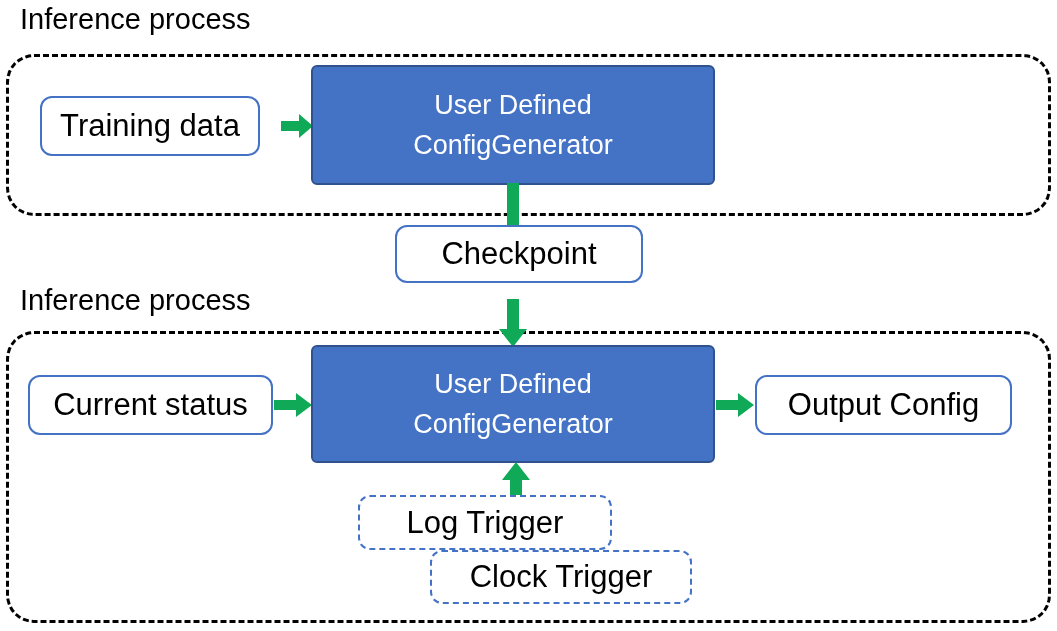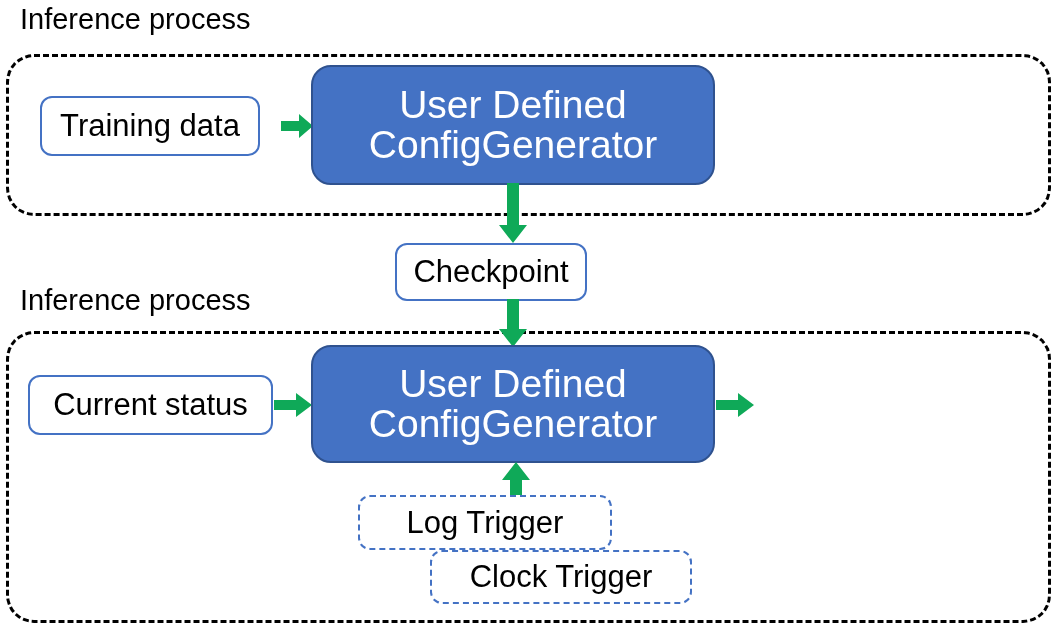--- a/index.html
+++ b/index.html
@@ -57,27 +57,27 @@
     color: #000000;
     white-space: nowrap;
   }
 
   
   .node-filled {
     position: absolute;
     box-sizing: border-box;
     background: #4472C4;
     border: 2px solid #2F528F;
-    border-radius: 20px;
+    border-radius: 6px;
     display: flex;
     flex-direction: column;
     align-items: center;
     justify-content: center;
     color: #ffffff;
-    font-size: 39px;
+    font-size: 27px;
     line-height: 40px;
     white-space: nowrap;
   }
   .node-filled .ln { display: block; }
 
   
   .node-dashed {
     position: absolute;
     box-sizing: border-box;
     background: #ffffff;
@@ -122,21 +122,21 @@
     <span class="ln">User Defined</span>
     <span class="ln">ConfigGenerator</span>
   </div>
 
   <div class="arrow" style="left:497px; top:183px;">
     <svg width="32" height="62" viewBox="0 0 32 62">
       <path d="M10,0 L22,0 L22,42 L30,42 L16,60 L2,42 L10,42 Z" fill="#0FA958"></path>
     </svg>
   </div>
 
-  <div class="node" style="left:395px; top:243px; width:192px; height:58px;">Checkpoint</div>
+  <div class="node" style="left:395px; top:225px; width:248px; height:58px;">Checkpoint</div>
 
   <div class="arrow" style="left:497px; top:299px;">
     <svg width="32" height="50" viewBox="0 0 32 50">
       <path d="M10,0 L22,0 L22,30 L30,30 L16,48 L2,30 L10,30 Z" fill="#0FA958"></path>
     </svg>
   </div>
 
   <div class="node" style="left:28px; top:375px; width:245px; height:60px;">Current status</div>
 
   <div class="arrow" style="left:274px; top:389px;">
@@ -149,20 +149,21 @@
     <span class="ln">User Defined</span>
     <span class="ln">ConfigGenerator</span>
   </div>
 
   <div class="arrow" style="left:716px; top:389px;">
     <svg width="40" height="32" viewBox="0 0 40 32">
       <path d="M0,11 L22,11 L22,4 L38,16 L22,28 L22,21 L0,21 Z" fill="#0FA958"></path>
     </svg>
   </div>
 
+  <div class="node" style="left:755px; top:375px; width:257px; height:60px;">Output Config</div>
 
   <div class="arrow" style="left:500px; top:462px;">
     <svg width="32" height="40" viewBox="0 0 32 40">
       <path d="M16,0 L30,18 L22,18 L22,40 L10,40 L10,18 L2,18 Z" fill="#0FA958"></path>
     </svg>
   </div>
 
   <div class="node-dashed" style="left:430px; top:550px; width:262px; height:54px;">Clock Trigger</div>
 
   <div class="node-dashed" style="left:358px; top:495px; width:254px; height:55px;">Log Trigger</div>

